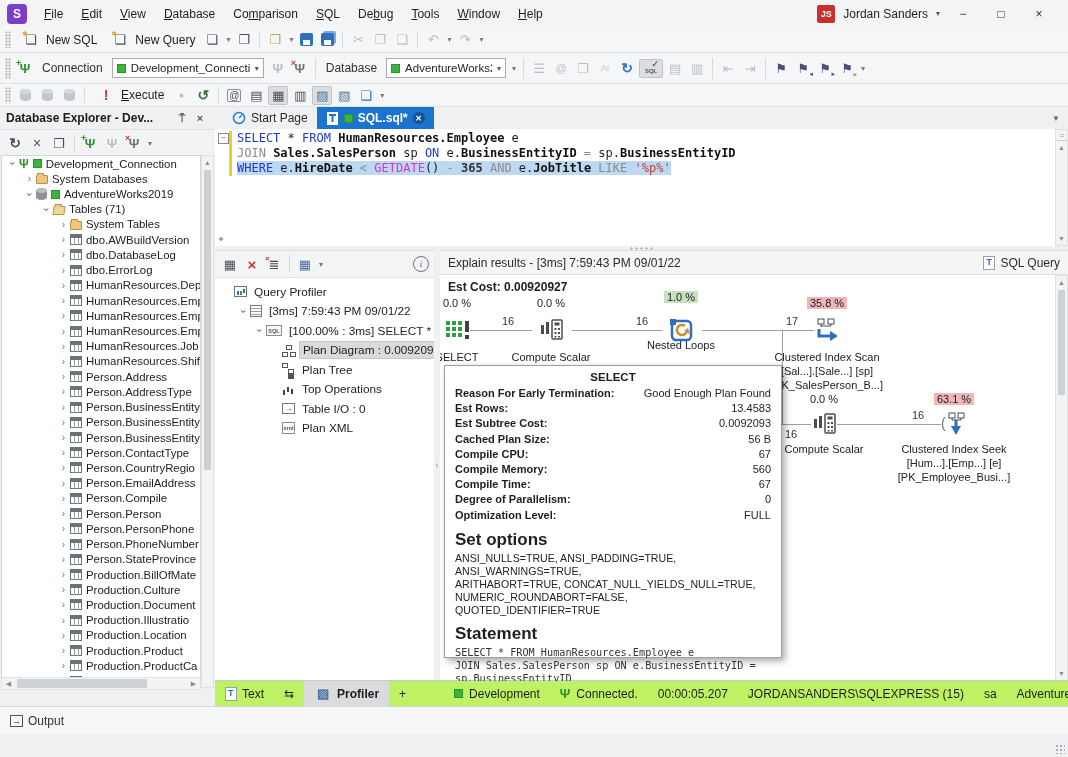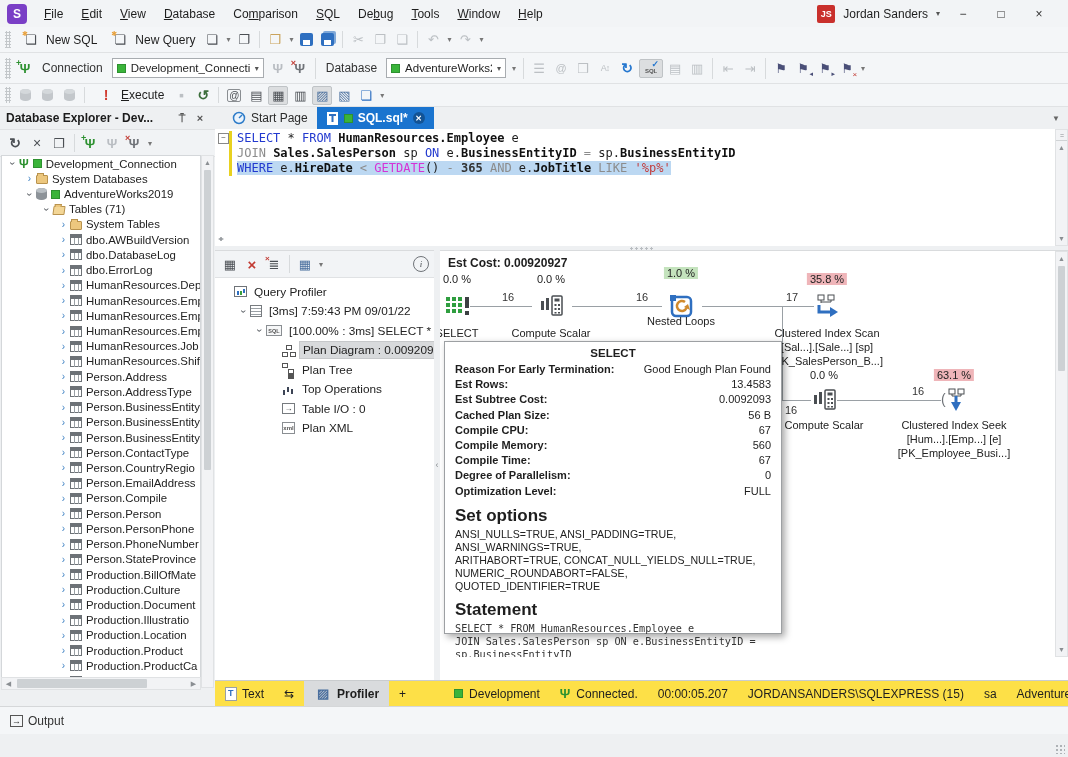--- a/index.html
+++ b/index.html
@@ -204,21 +204,21 @@
   
   #tooltip{position:absolute;left:4px;top:90px;width:338px;height:293px;background:#fff;border:1px solid #9da0a3;box-shadow:3px 3px 7px rgba(0,0,0,.35);box-sizing:border-box;padding:5px 10px;z-index:5;}
   #tt-title{text-align:center;font-weight:bold;font-size:11.5px;margin-bottom:3px;}
   .ttrow{display:flex;justify-content:space-between;font-size:11px;line-height:15.2px;}
   .ttrow .k{font-weight:bold;}
   .tthead{font-weight:bold;font-size:17px;margin-top:7px;margin-bottom:2px;}
   .ttline{font-size:10.6px;line-height:13px;color:#222;}
   .ttstmt{font-family:"DejaVu Sans Mono",monospace;font-size:10.2px;line-height:13px;color:#333;white-space:pre;}
 
   
-  #docfooter{position:absolute;left:215px;top:680px;width:853px;height:26px;background:#fde047;border-top:1px solid #c9ccce;box-sizing:border-box;display:flex;}
+  #docfooter{position:absolute;left:215px;top:680px;width:853px;height:26px;background:#bef264;border-top:1px solid #c9ccce;box-sizing:border-box;display:flex;}
   .ftab{display:flex;align-items:center;gap:5px;padding:0 10px;height:100%;font-size:12px;}
   .ftab.pressed{background:#d9dbdd;font-weight:bold;}
   .fsep{width:1px;height:16px;background:#cfd2d4;}
   .fseg{display:flex;align-items:center;gap:6px;padding:0 10px;font-size:12px;white-space:nowrap;}
   .docic{width:12px;height:14px;background:#fff;border:1px solid #9aa0a5;position:relative;box-sizing:border-box;}
   .docic::before{content:"T";position:absolute;left:2px;top:0px;font-size:9px;font-weight:bold;color:#2e6fc0;}
   .fplug{color:#2d9130;font-weight:bold;font-size:13px;}
 
   
   #outputbar{position:absolute;left:0;top:706px;width:1068px;height:28px;background:#f4f6f8;border-top:1px solid #d5d7d9;box-sizing:border-box;display:flex;align-items:center;}
@@ -745,20 +745,27 @@
           <span class="arr"></span>
           <span class="pico pi-plan-xml"></span>
           <span class="plabel">Plan XML</span>
         </div>
       </div>
   </div>
 
   <div id="vdivider">‹</div>
 
   <div id="explain">
+    <div id="explain-header">
+      <span>Explain results - [3ms] 7:59:43 PM 09/01/22</span>
+      <span class="sqlq">
+        <span class="docic"></span>
+        <span>SQL Query</span>
+      </span>
+    </div>
     <div id="explain-body">
       <div id="est-cost">
         <b>Est Cost:</b>&nbsp;<b>0.00920927</b>
       </div>
 
       <div class="edge" style="left:30px;top:55px;width:62px"></div>
       <div class="edge" style="left:132px;top:55px;width:90px"></div>
       <div class="edge" style="left:262px;top:55px;width:112px"></div>
       <div class="edgev" style="left:342px;top:55px;height:94px"></div>
       <div class="edge" style="left:342px;top:149px;width:29px"></div>

